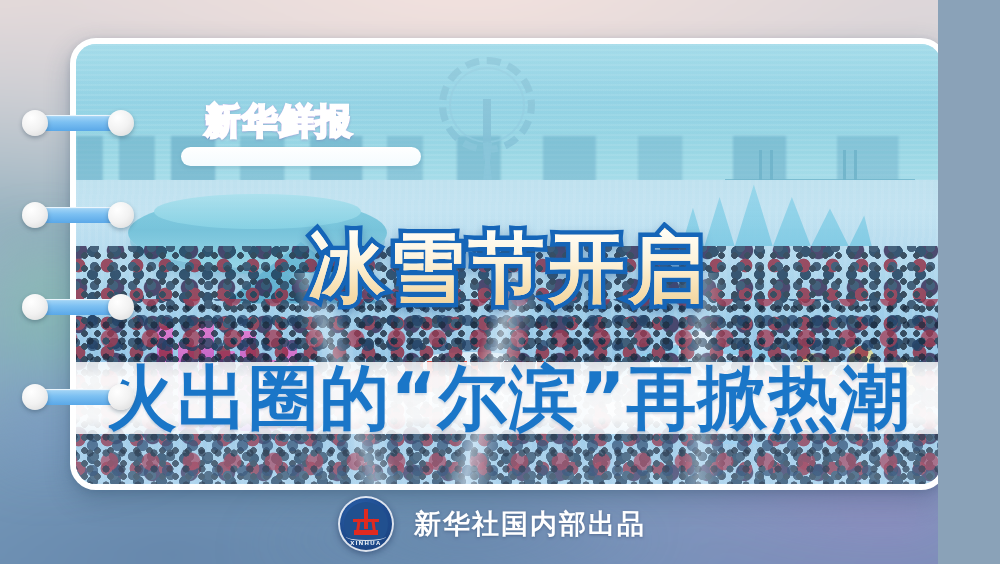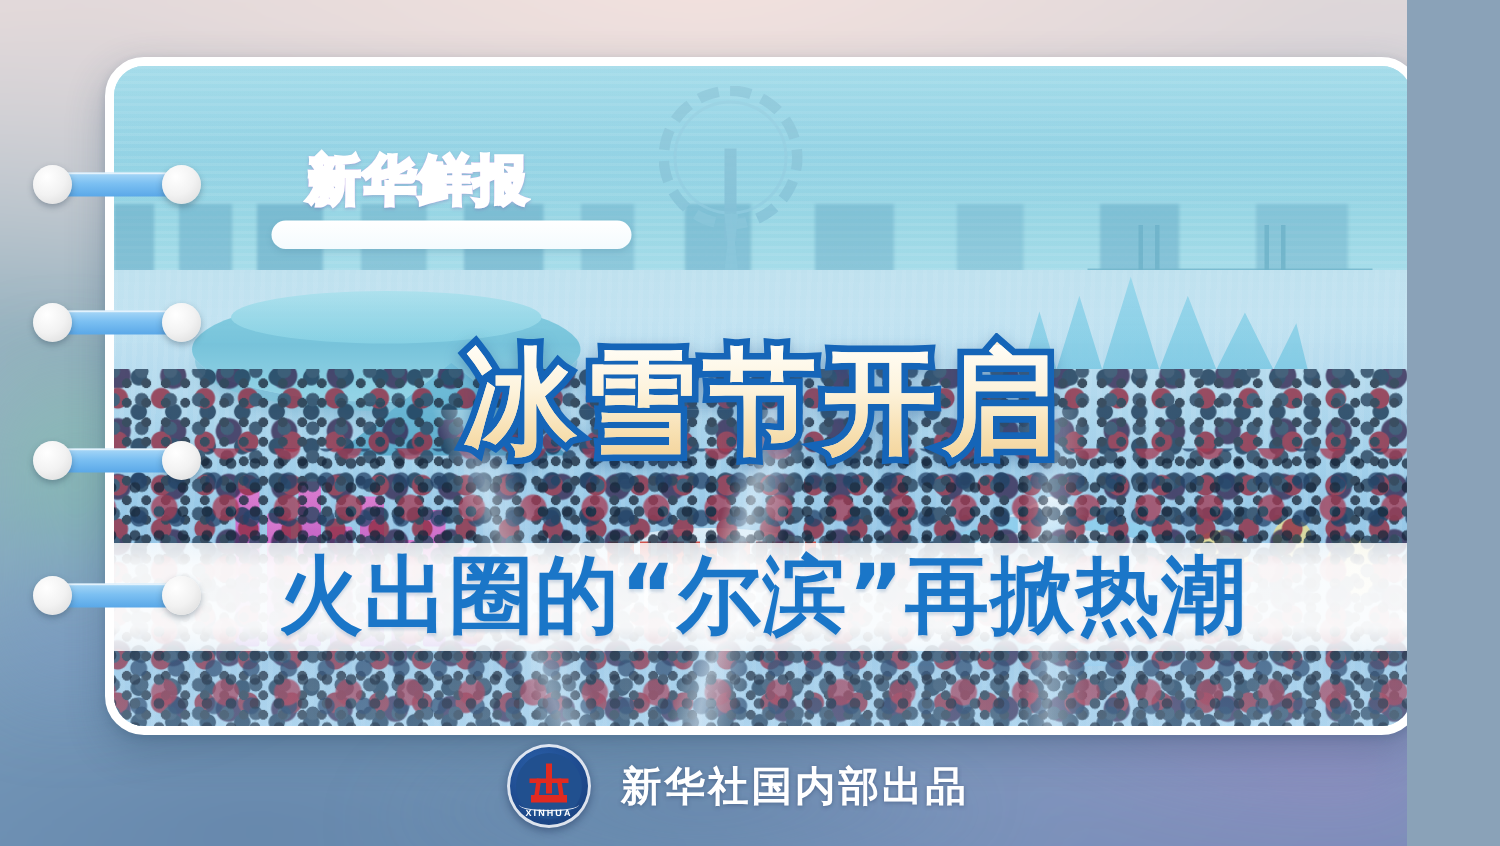--- a/index.html
+++ b/index.html
@@ -206,21 +206,21 @@
     background:linear-gradient(180deg,#fffdf6 0%,#fdf3dc 40%,#f7dfb0 78%,#f3d49c 100%);
     -webkit-background-clip:text;background-clip:text;color:transparent;
     pointer-events:none;}
 
   
   .band{position:absolute;left:0;right:0;top:318px;height:72px;
     background:linear-gradient(180deg, rgba(255,255,255,0.82) 0%, rgba(255,255,255,0.94) 22%, rgba(255,255,255,0.95) 78%, rgba(255,255,255,0.80) 100%);}
   .subhead{position:absolute;left:0;right:0;top:322px;height:64px;
     display:flex;align-items:center;justify-content:center;
     font-family:"DejaVu Sans","Liberation Sans",sans-serif;
-    font-size:56px;font-weight:700;letter-spacing:1px;line-height:1;
+    font-size:70px;font-weight:700;letter-spacing:1px;line-height:1;
     color:#1a76c8;
     text-shadow:0 2px 2px rgba(20,80,140,0.18);}
 
   
   .ring-el{position:absolute;left:22px;width:112px;height:26px;}
   .ring-el .cap{position:absolute;top:0;width:26px;height:26px;border-radius:50%;
     background:radial-gradient(circle at 36% 30%, #ffffff 0%, #f2f2f2 50%, #d8d8d8 100%);
     box-shadow:0 2px 4px rgba(40,60,80,0.35);}
   .ring-el .cap.l{left:0;}
   .ring-el .cap.r{left:86px;}

